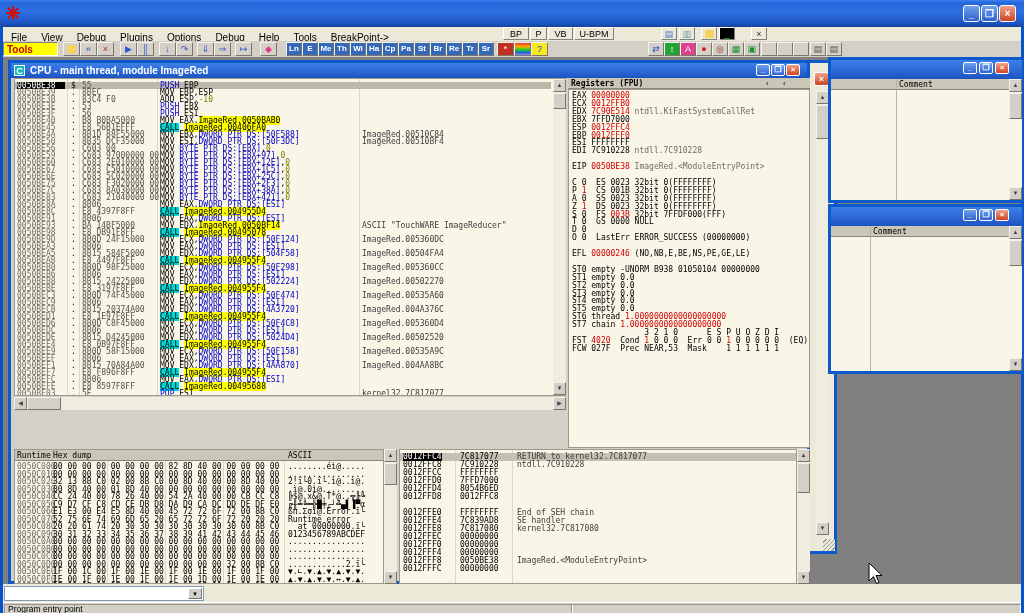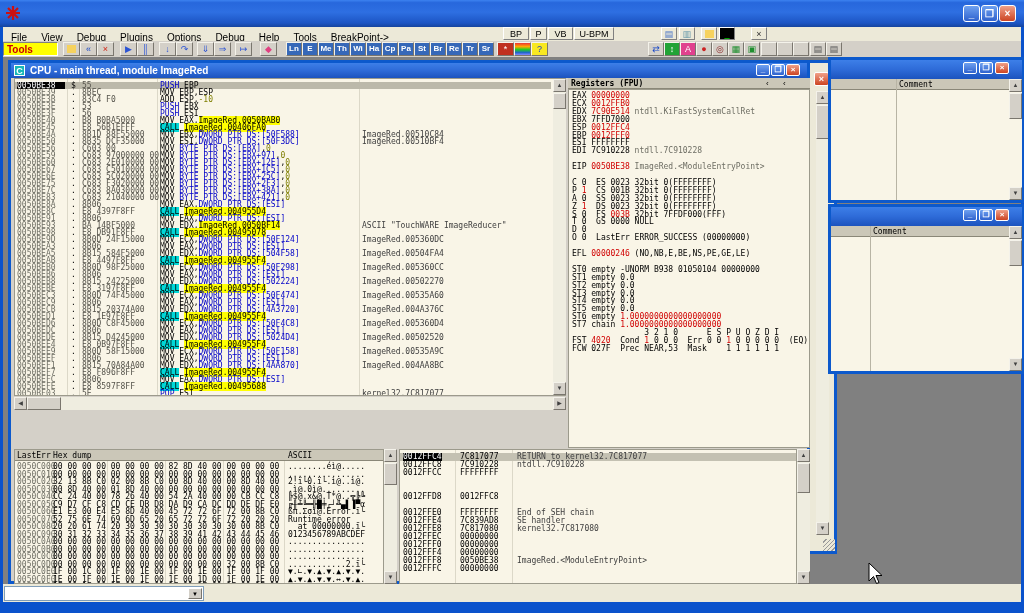--- a/index.html
+++ b/index.html
@@ -260,29 +260,29 @@
           <div style="position: absolute; left: 3px; top: 128.4px; height: 8px; font-family: &quot;DejaVu Sans Mono&quot;, &quot;DejaVu Sans&quot;, monospace; font-size: 8px; line-height: 8px; white-space: pre;"><span class="t0" style="">T 0  GS 0000 NULL</span></div>
           <div style="position: absolute; left: 3px; top: 136.3px; height: 8px; font-family: &quot;DejaVu Sans Mono&quot;, &quot;DejaVu Sans&quot;, monospace; font-size: 8px; line-height: 8px; white-space: pre;"><span class="t0" style="">D 0</span></div>
           <div style="position: absolute; left: 3px; top: 144.2px; height: 8px; font-family: &quot;DejaVu Sans Mono&quot;, &quot;DejaVu Sans&quot;, monospace; font-size: 8px; line-height: 8px; white-space: pre;"><span class="t0" style="">O 0  LastErr ERROR_SUCCESS (00000000)</span></div>
           <div style="position: absolute; left: 3px; top: 160px; height: 8px; font-family: &quot;DejaVu Sans Mono&quot;, &quot;DejaVu Sans&quot;, monospace; font-size: 8px; line-height: 8px; white-space: pre;"><span class="t0" style="">EFL </span><span class="tr" style="">00000246</span><span class="t0" style=""> (NO,NB,E,BE,NS,PE,GE,LE)</span></div>
           <div style="position: absolute; left: 3px; top: 175.8px; height: 8px; font-family: &quot;DejaVu Sans Mono&quot;, &quot;DejaVu Sans&quot;, monospace; font-size: 8px; line-height: 8px; white-space: pre;"><span class="t0" style="">ST0 empty -UNORM B938 01050104 00000000</span></div>
           <div style="position: absolute; left: 3px; top: 183.7px; height: 8px; font-family: &quot;DejaVu Sans Mono&quot;, &quot;DejaVu Sans&quot;, monospace; font-size: 8px; line-height: 8px; white-space: pre;"><span class="t0" style="">ST1 empty 0.0</span></div>
           <div style="position: absolute; left: 3px; top: 191.6px; height: 8px; font-family: &quot;DejaVu Sans Mono&quot;, &quot;DejaVu Sans&quot;, monospace; font-size: 8px; line-height: 8px; white-space: pre;"><span class="t0" style="">ST2 empty 0.0</span></div>
           <div style="position: absolute; left: 3px; top: 199.5px; height: 8px; font-family: &quot;DejaVu Sans Mono&quot;, &quot;DejaVu Sans&quot;, monospace; font-size: 8px; line-height: 8px; white-space: pre;"><span class="t0" style="">ST3 empty 0.0</span></div>
           <div style="position: absolute; left: 3px; top: 207.4px; height: 8px; font-family: &quot;DejaVu Sans Mono&quot;, &quot;DejaVu Sans&quot;, monospace; font-size: 8px; line-height: 8px; white-space: pre;"><span class="t0" style="">ST4 empty 0.0</span></div>
           <div style="position: absolute; left: 3px; top: 215.3px; height: 8px; font-family: &quot;DejaVu Sans Mono&quot;, &quot;DejaVu Sans&quot;, monospace; font-size: 8px; line-height: 8px; white-space: pre;"><span class="t0" style="">ST5 empty 0.0</span></div>
-          <div style="position: absolute; left: 3px; top: 223.2px; height: 8px; font-family: &quot;DejaVu Sans Mono&quot;, &quot;DejaVu Sans&quot;, monospace; font-size: 8px; line-height: 8px; white-space: pre;"><span class="t0" style="">ST6 empty </span><span class="tr" style="">1.0000000000000000000</span></div>
+          <div style="position: absolute; left: 3px; top: 223.2px; height: 8px; font-family: &quot;DejaVu Sans Mono&quot;, &quot;DejaVu Sans&quot;, monospace; font-size: 8px; line-height: 8px; white-space: pre;"><span class="t0" style="">ST6 thread </span><span class="tr" style="">1.0000000000000000000</span></div>
           <div style="position: absolute; left: 3px; top: 231.1px; height: 8px; font-family: &quot;DejaVu Sans Mono&quot;, &quot;DejaVu Sans&quot;, monospace; font-size: 8px; line-height: 8px; white-space: pre;"><span class="t0" style="">ST7 chain </span><span class="tr" style="">1.0000000000000000000</span></div>
           <div style="position: absolute; left: 3px; top: 239px; height: 8px; font-family: &quot;DejaVu Sans Mono&quot;, &quot;DejaVu Sans&quot;, monospace; font-size: 8px; line-height: 8px; white-space: pre;"><span class="t0" style="">               3 2 1 0      E S P U O Z D I</span></div>
           <div style="position: absolute; left: 3px; top: 246.9px; height: 8px; font-family: &quot;DejaVu Sans Mono&quot;, &quot;DejaVu Sans&quot;, monospace; font-size: 8px; line-height: 8px; white-space: pre;"><span class="t0" style="">FST </span><span class="tr" style="">4020</span><span class="t0" style="">  Cond </span><span class="tr" style="">1</span><span class="t0" style=""> 0 0 0  Err 0 0 </span><span class="tr" style="">1</span><span class="t0" style=""> 0 0 0 0 0  (EQ)</span></div>
           <div style="position: absolute; left: 3px; top: 254.8px; height: 8px; font-family: &quot;DejaVu Sans Mono&quot;, &quot;DejaVu Sans&quot;, monospace; font-size: 8px; line-height: 8px; white-space: pre;"><span class="t0" style="">FCW 027F  Prec NEAR,53  Mask    1 1 1 1 1 1</span></div>
         </div>
         <div class="pane" style="position: absolute; left: 3px; top: 386px; width: 370px; height: 135px;">
           <div class="hdr" style="position: absolute; left: 0px; top: 0px; right: 0px; height: 11px;">
-            <div style="position: absolute; left: 2px; top: 1px; font-family: &quot;DejaVu Sans Mono&quot;, monospace; font-size: 8px;">LastErr</div>
+            <div style="position: absolute; left: 2px; top: 1px; font-family: &quot;DejaVu Sans Mono&quot;, monospace; font-size: 8px;">Runtime</div>
             <div style="position: absolute; left: 38px; top: 1px; font-family: &quot;DejaVu Sans Mono&quot;, monospace; font-size: 8px;">Hex dump</div>
             <div style="position: absolute; left: 273px; top: 1px; font-family: &quot;DejaVu Sans Mono&quot;, monospace; font-size: 8px;">ASCII</div>
           </div>
           <div class="vline" style="position: absolute; left: 34px; top: 11px;"></div>
           <div class="vline" style="position: absolute; left: 92px; top: 11px;"></div>
           <div class="vline" style="position: absolute; left: 150px; top: 11px;"></div>
           <div class="vline" style="position: absolute; left: 208px; top: 11px;"></div>
           <div class="vline" style="position: absolute; left: 269px; top: 11px;"></div>
           <div style="position: absolute; left: 0px; top: 13px; height: 7.5px; width: 100%; font-family: &quot;DejaVu Sans Mono&quot;, &quot;DejaVu Sans&quot;, monospace; font-size: 8px; line-height: 7.5px; white-space: pre;"><span class="ca" style="position: absolute; left: 2px; top: 0px;">0050C000</span><span class="t0" style="position: absolute; left: 38px; top: 0px;">00 00 00 00 00 00 00 00 82 8D 40 00 00 00 00 00</span><span class="t0" style="position: absolute; left: 273px; top: 0px;">........éì@.....</span></div>
           <div style="position: absolute; left: 0px; top: 20.5px; height: 7.5px; width: 100%; font-family: &quot;DejaVu Sans Mono&quot;, &quot;DejaVu Sans&quot;, monospace; font-size: 8px; line-height: 7.5px; white-space: pre;"><span class="ca" style="position: absolute; left: 2px; top: 0px;">0050C010</span><span class="t0" style="position: absolute; left: 38px; top: 0px;">00 00 00 00 00 00 00 00 00 00 00 00 00 00 00 00</span><span class="t0" style="position: absolute; left: 273px; top: 0px;">................</span></div>
@@ -305,20 +305,22 @@
         <div style="position: absolute; left: 373px; top: 386px; width: 13px; height: 135px; background: rgb(239, 237, 224);"></div>
         <div class="sbb" style="position: absolute; left: 373px; top: 386px;">▲</div>
         <div class="sbt" style="position: absolute; left: 373px; top: 400px; height: 22px;"></div>
         <div class="sbb" style="position: absolute; left: 373px; top: 508px;">▼</div>
         <div class="pane" style="position: absolute; left: 388px; top: 386px; width: 398px; height: 135px;">
           <div class="vline" style="position: absolute; left: 55px;"></div>
           <div class="vline" style="position: absolute; left: 112px;"></div>
           <div style="position: absolute; left: 0px; top: 3px; height: 8px; width: 100%; font-family: &quot;DejaVu Sans Mono&quot;, &quot;DejaVu Sans&quot;, monospace; font-size: 8px; line-height: 8px; white-space: pre;"><div style="position: absolute; left: 0px; top: 0px; height: 8px; width: 396px; background: rgb(196, 193, 178);"></div><span class="t0 stacksel" style="position: absolute; left: 3px; top: 0px;">0012FFC4</span><span class="t0" style="position: absolute; left: 60px; top: 0px;">7C817077</span><span class="cc" style="position: absolute; left: 117px; top: 0px;">RETURN to kernel32.7C817077</span></div>
           <div style="position: absolute; left: 0px; top: 11px; height: 8px; width: 100%; font-family: &quot;DejaVu Sans Mono&quot;, &quot;DejaVu Sans&quot;, monospace; font-size: 8px; line-height: 8px; white-space: pre;"><span class="t0" style="position: absolute; left: 3px; top: 0px;">0012FFC8</span><span class="t0" style="position: absolute; left: 60px; top: 0px;">7C910228</span><span class="cc" style="position: absolute; left: 117px; top: 0px;">ntdll.7C910228</span></div>
           <div style="position: absolute; left: 0px; top: 19px; height: 8px; width: 100%; font-family: &quot;DejaVu Sans Mono&quot;, &quot;DejaVu Sans&quot;, monospace; font-size: 8px; line-height: 8px; white-space: pre;"><span class="t0" style="position: absolute; left: 3px; top: 0px;">0012FFCC</span><span class="t0" style="position: absolute; left: 60px; top: 0px;">FFFFFFFF</span></div>
+          <div style="position: absolute; left: 0px; top: 27px; height: 8px; width: 100%; font-family: &quot;DejaVu Sans Mono&quot;, &quot;DejaVu Sans&quot;, monospace; font-size: 8px; line-height: 8px; white-space: pre;"><span class="t0" style="position: absolute; left: 3px; top: 0px;">0012FFD0</span><span class="t0" style="position: absolute; left: 60px; top: 0px;">7FFD7000</span></div>
+          <div style="position: absolute; left: 0px; top: 35px; height: 8px; width: 100%; font-family: &quot;DejaVu Sans Mono&quot;, &quot;DejaVu Sans&quot;, monospace; font-size: 8px; line-height: 8px; white-space: pre;"><span class="t0" style="position: absolute; left: 3px; top: 0px;">0012FFD4</span><span class="t0" style="position: absolute; left: 60px; top: 0px;">8054B6ED</span></div>
           <div style="position: absolute; left: 0px; top: 43px; height: 8px; width: 100%; font-family: &quot;DejaVu Sans Mono&quot;, &quot;DejaVu Sans&quot;, monospace; font-size: 8px; line-height: 8px; white-space: pre;"><span class="t0" style="position: absolute; left: 3px; top: 0px;">0012FFD8</span><span class="t0" style="position: absolute; left: 60px; top: 0px;">0012FFC8</span></div>
           <div style="position: absolute; left: 0px; top: 59px; height: 8px; width: 100%; font-family: &quot;DejaVu Sans Mono&quot;, &quot;DejaVu Sans&quot;, monospace; font-size: 8px; line-height: 8px; white-space: pre;"><span class="t0" style="position: absolute; left: 3px; top: 0px;">0012FFE0</span><span class="t0" style="position: absolute; left: 60px; top: 0px;">FFFFFFFF</span><span class="cc" style="position: absolute; left: 117px; top: 0px;">End of SEH chain</span></div>
           <div style="position: absolute; left: 0px; top: 67px; height: 8px; width: 100%; font-family: &quot;DejaVu Sans Mono&quot;, &quot;DejaVu Sans&quot;, monospace; font-size: 8px; line-height: 8px; white-space: pre;"><span class="t0" style="position: absolute; left: 3px; top: 0px;">0012FFE4</span><span class="t0" style="position: absolute; left: 60px; top: 0px;">7C839AD8</span><span class="cc" style="position: absolute; left: 117px; top: 0px;">SE handler</span></div>
           <div style="position: absolute; left: 0px; top: 75px; height: 8px; width: 100%; font-family: &quot;DejaVu Sans Mono&quot;, &quot;DejaVu Sans&quot;, monospace; font-size: 8px; line-height: 8px; white-space: pre;"><span class="t0" style="position: absolute; left: 3px; top: 0px;">0012FFE8</span><span class="t0" style="position: absolute; left: 60px; top: 0px;">7C817080</span><span class="cc" style="position: absolute; left: 117px; top: 0px;">kernel32.7C817080</span></div>
           <div style="position: absolute; left: 0px; top: 83px; height: 8px; width: 100%; font-family: &quot;DejaVu Sans Mono&quot;, &quot;DejaVu Sans&quot;, monospace; font-size: 8px; line-height: 8px; white-space: pre;"><span class="t0" style="position: absolute; left: 3px; top: 0px;">0012FFEC</span><span class="t0" style="position: absolute; left: 60px; top: 0px;">00000000</span></div>
           <div style="position: absolute; left: 0px; top: 91px; height: 8px; width: 100%; font-family: &quot;DejaVu Sans Mono&quot;, &quot;DejaVu Sans&quot;, monospace; font-size: 8px; line-height: 8px; white-space: pre;"><span class="t0" style="position: absolute; left: 3px; top: 0px;">0012FFF0</span><span class="t0" style="position: absolute; left: 60px; top: 0px;">00000000</span></div>
           <div style="position: absolute; left: 0px; top: 99px; height: 8px; width: 100%; font-family: &quot;DejaVu Sans Mono&quot;, &quot;DejaVu Sans&quot;, monospace; font-size: 8px; line-height: 8px; white-space: pre;"><span class="t0" style="position: absolute; left: 3px; top: 0px;">0012FFF4</span><span class="t0" style="position: absolute; left: 60px; top: 0px;">00000000</span></div>
           <div style="position: absolute; left: 0px; top: 107px; height: 8px; width: 100%; font-family: &quot;DejaVu Sans Mono&quot;, &quot;DejaVu Sans&quot;, monospace; font-size: 8px; line-height: 8px; white-space: pre;"><span class="t0" style="position: absolute; left: 3px; top: 0px;">0012FFF8</span><span class="t0" style="position: absolute; left: 60px; top: 0px;">0050BE38</span><span class="cc" style="position: absolute; left: 117px; top: 0px;">ImageRed.&lt;ModuleEntryPoint&gt;</span></div>
           <div style="position: absolute; left: 0px; top: 115px; height: 8px; width: 100%; font-family: &quot;DejaVu Sans Mono&quot;, &quot;DejaVu Sans&quot;, monospace; font-size: 8px; line-height: 8px; white-space: pre;"><span class="t0" style="position: absolute; left: 3px; top: 0px;">0012FFFC</span><span class="t0" style="position: absolute; left: 60px; top: 0px;">00000000</span></div>
         </div>
@@ -329,17 +331,21 @@
       </div>
     </div>
 
   <div class="abs" style="left:3px;top:584px;width:1018px;height:18px;background:#ECE9D8;">
     <div class="abs" style="left:1px;top:2px;width:200px;height:15px;background:#fff;border:1px solid #7F9DB9;box-sizing:border-box;">
       <input style="position: absolute; left: 1px; top: 1px; width: 180px; height: 11px; border: 0px; font-size: 9px; outline: none; padding: 0px; background: rgb(255, 255, 255);" value="">
       <div class="abs" style="right:1px;top:1px;width:14px;height:11px;background:#D4D0C8;border:1px solid #fff;border-right-color:#7A766E;border-bottom-color:#7A766E;box-sizing:border-box;font-size:6px;text-align:center;line-height:10px;color:#000;">▼</div>
     </div>
   </div>
 
+  <div class="abs" style="left:3px;top:602px;width:1018px;height:11px;background:#D4D0C8;border-top:1px solid #fff;box-sizing:border-box;">
+    <div class="abs" style="left:1px;top:1px;width:564px;height:8px;border:1px solid #9A968A;border-right-color:#fff;border-bottom-color:#fff;font-size:8.5px;line-height:8px;padding-left:3px;color:#000;">Program entry point</div>
+    <div class="abs" style="left:568px;top:1px;width:448px;height:8px;border:1px solid #9A968A;border-right-color:#fff;border-bottom-color:#fff;"></div>
+  </div>
 
   <svg class="abs" id="cursor" style="left:868px;top:562px" width="20" height="24">
     <polygon points="1,1 1,19 5.5,14.5 8.5,21.5 11,20.5 8,13.5 14,13.5" fill="#fff" stroke="#000" stroke-width="1"></polygon>
   </svg>
 </div>
 
 </body></html>

